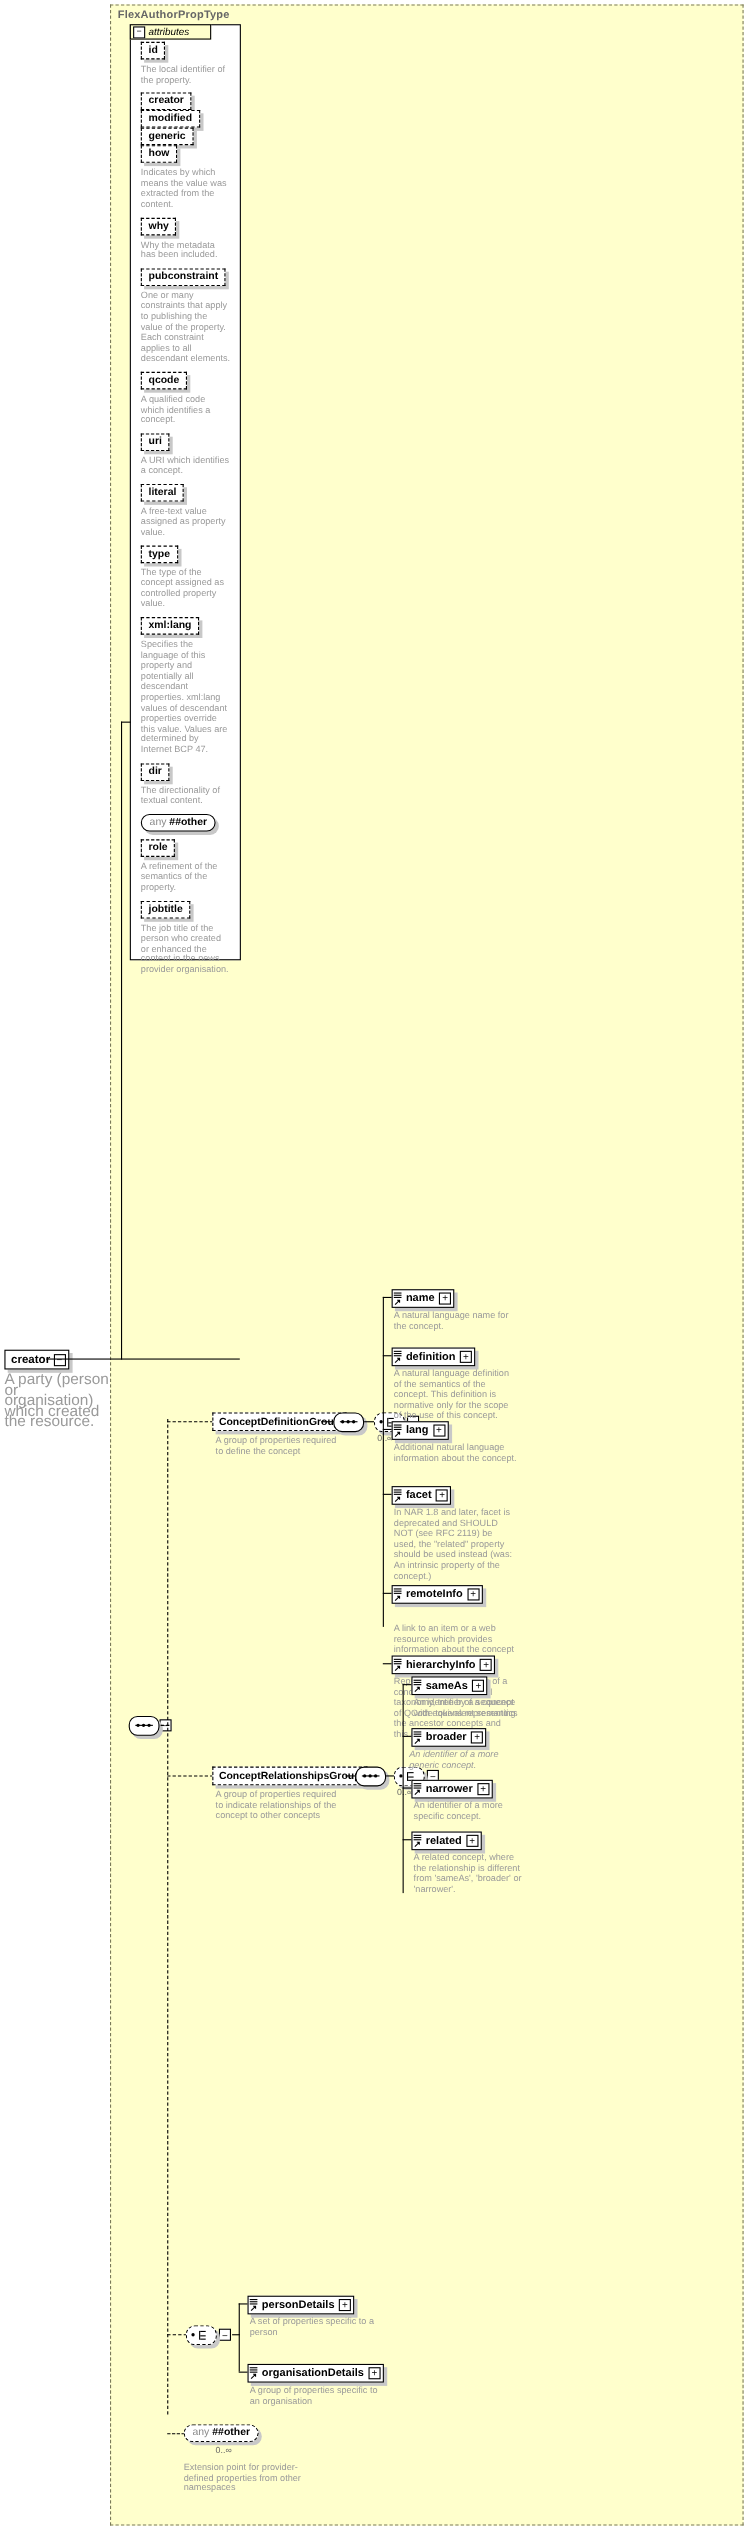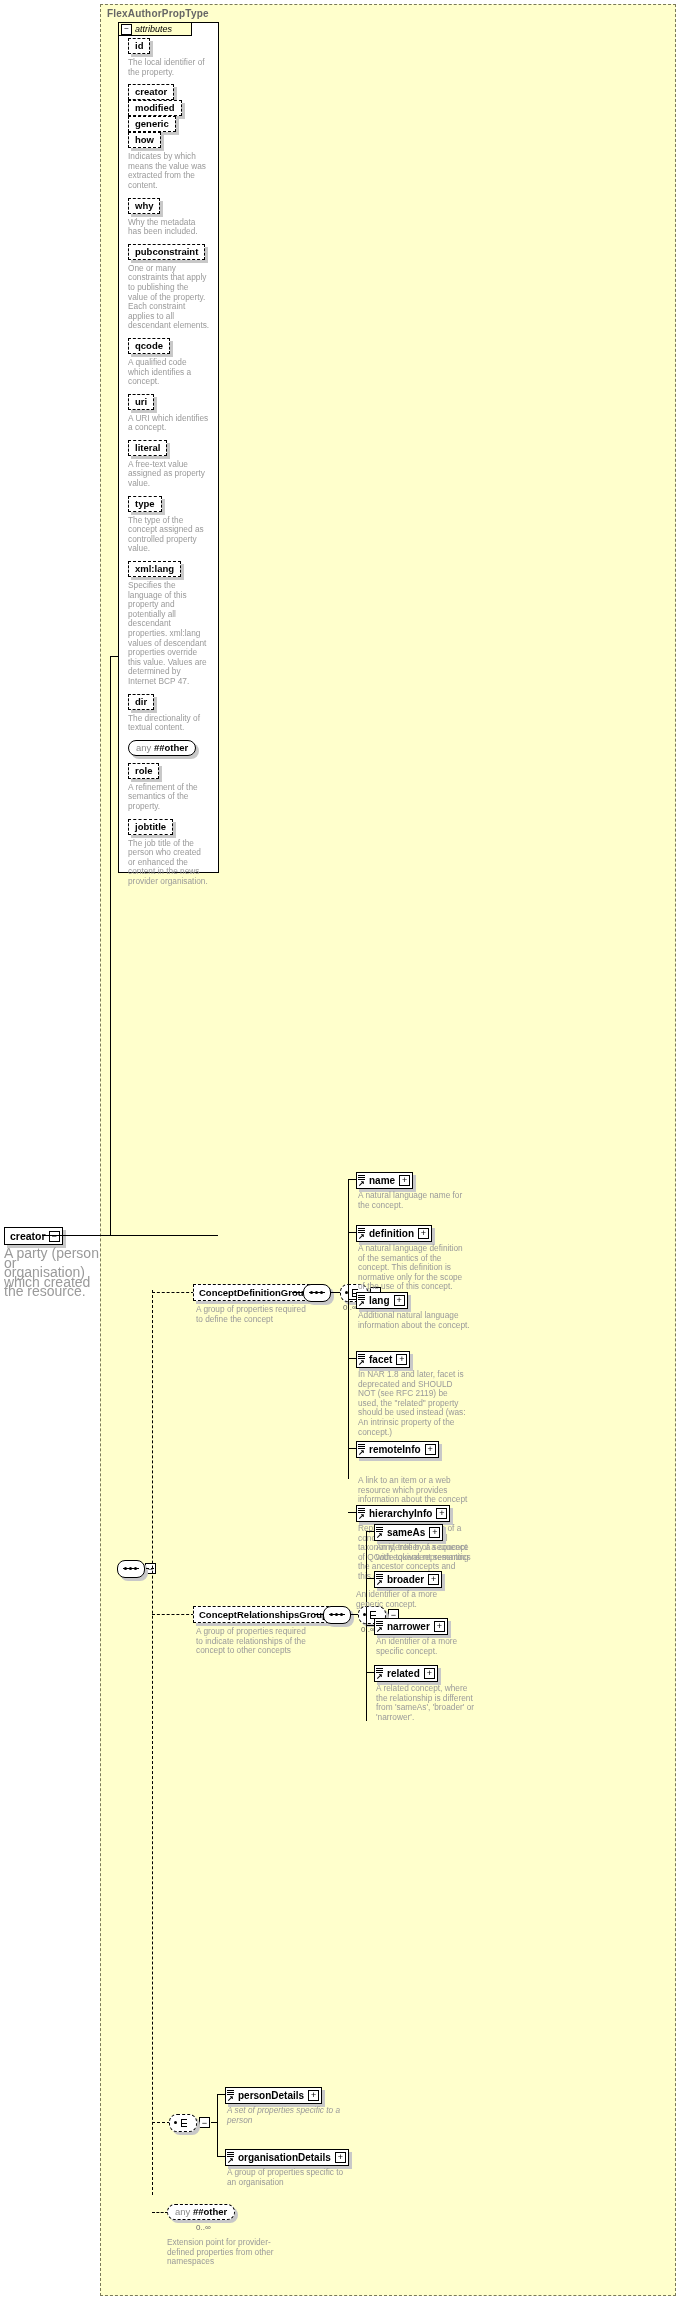--- a/index.html
+++ b/index.html
@@ -463,21 +463,21 @@
     <span class="el-icon">
         <i class="l1"></i>
         <i class="l2"></i>
         <i class="l3"></i>
         <span class="el-arrow">↗</span>
       </span>
     <span class="el-name">broader</span>
     <span class="el-plus">+</span>
   </span>
 </div>
-<div class="abs el-desc" style="left:356px;top:1590px;width:105px;">An identifier of a more generic concept.</div>
+<div class="abs el-desc" style="left:372px;top:1590px;width:105px;font-style:italic;">An identifier of a more generic concept.</div>
 
 <div class="ln h abs" style="left:366px;top:1625px;width:9px;"></div>
 <div class="abs" style="left:374px;top:1618px;">
   <span class="el-box">
     <span class="el-icon">
         <i class="l1"></i>
         <i class="l2"></i>
         <i class="l3"></i>
         <span class="el-arrow">↗</span>
       </span>
@@ -519,21 +519,21 @@
     <span class="el-icon">
         <i class="l1"></i>
         <i class="l2"></i>
         <i class="l3"></i>
         <span class="el-arrow">↗</span>
       </span>
     <span class="el-name">personDetails</span>
     <span class="el-plus">+</span>
   </span>
 </div>
-<div class="abs el-desc" style="left:227px;top:2106px;width:122px;font-style:italic;">A set of properties specific to a person</div>
+<div class="abs el-desc" style="left:227px;top:2106px;width:122px;">A set of properties specific to a person</div>
 
 <div class="ln h abs" style="left:217px;top:2156px;width:9px;"></div>
 <div class="abs" style="left:225px;top:2149px;">
   <span class="el-box">
     <span class="el-icon">
         <i class="l1"></i>
         <i class="l2"></i>
         <i class="l3"></i>
         <span class="el-arrow">↗</span>
       </span>

